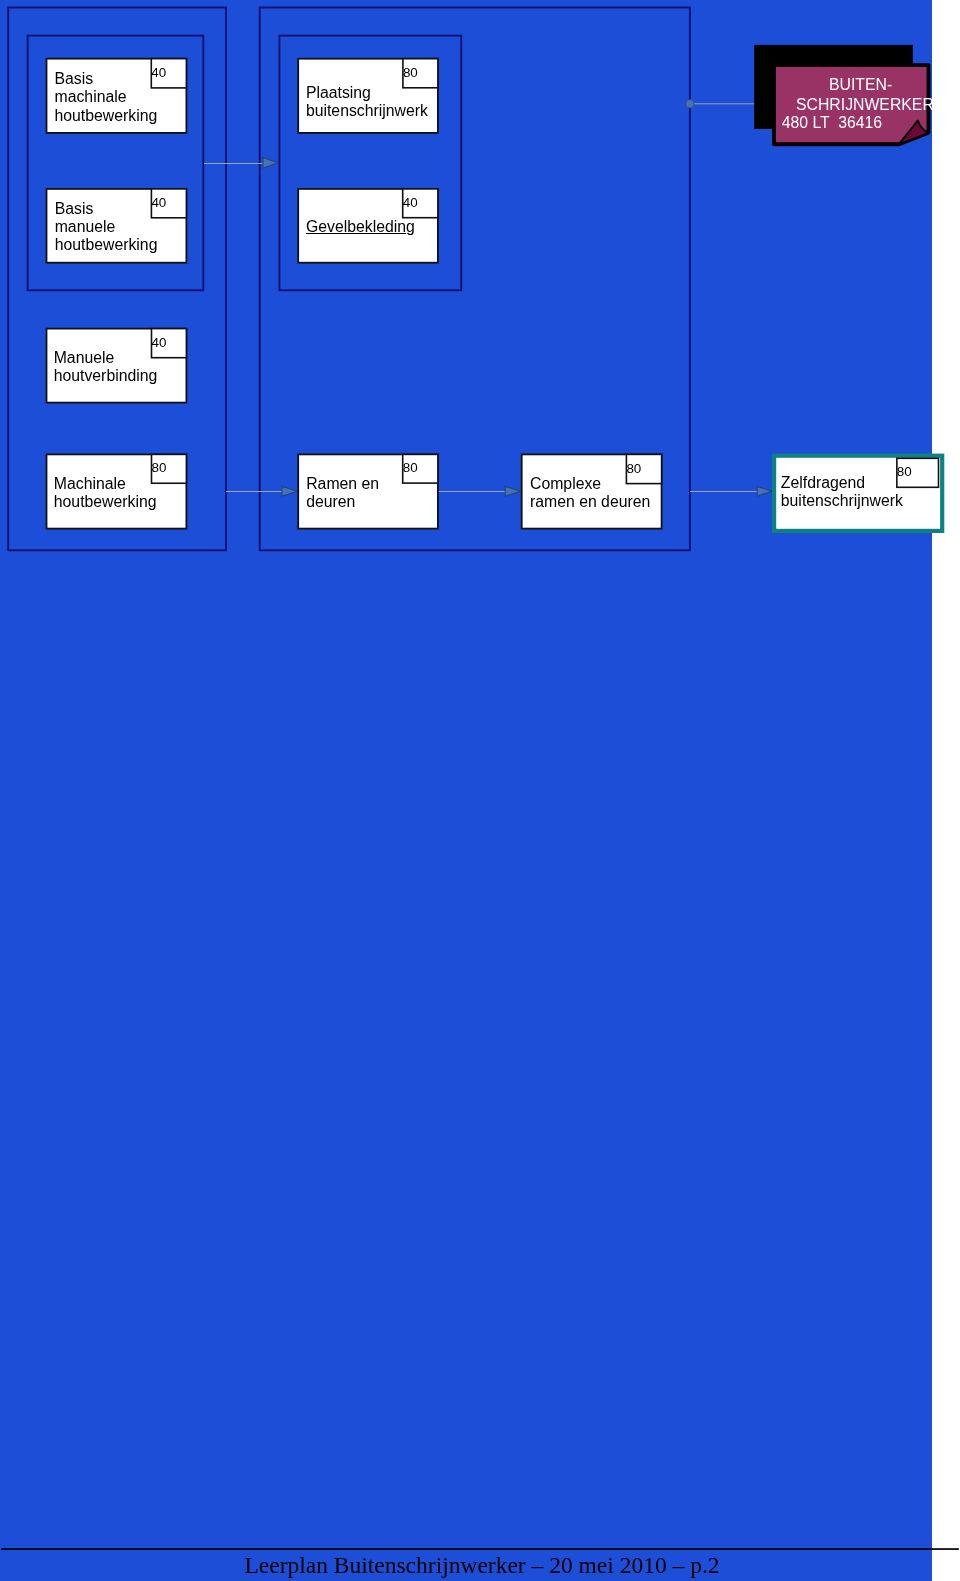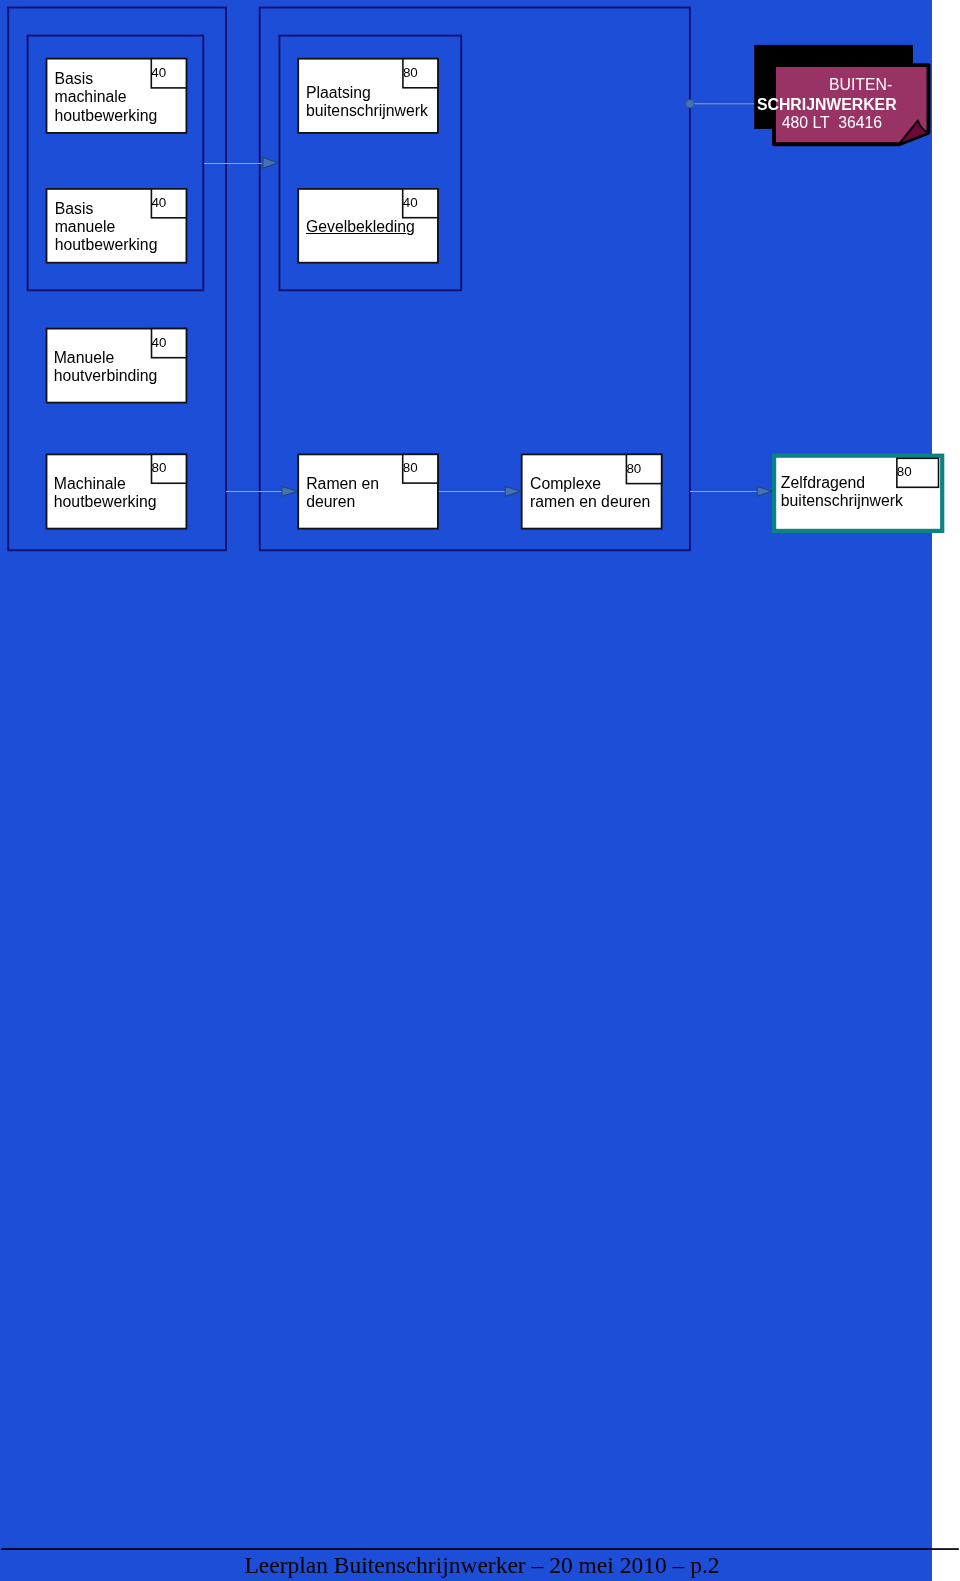--- a/index.html
+++ b/index.html
@@ -104,18 +104,18 @@
   <div class="badgetext" style="left:151.40px;top:195.85px;width:35.00px;">40</div>
   <div class="badgetext" style="left:151.50px;top:335.65px;width:34.90px;">40</div>
   <div class="badgetext" style="left:151.50px;top:461.33px;width:34.90px;">80</div>
   <div class="badgetext" style="left:402.90px;top:65.75px;width:35.00px;">80</div>
   <div class="badgetext" style="left:402.70px;top:195.80px;width:35.20px;">40</div>
   <div class="badgetext" style="left:402.70px;top:461.25px;width:35.20px;">80</div>
   <div class="badgetext" style="left:626.40px;top:461.50px;width:35.20px;">80</div>
   <div class="badgetext" style="left:896.85px;top:465.30px;width:41.65px;">80</div>
 
   <div class="callout-text" style="left:782.00px;top:75.40px;margin-left:47px;">BUITEN-</div>
-  <div class="callout-text" style="left:757px;top:94.50px;font-weight:bold;">SCHRIJNWERKER</div>
+  <div class="callout-text" style="left:796px;top:94.50px;">SCHRIJNWERKER</div>
   <div class="callout-text" style="left:781.70px;top:113.40px;">480 LT  36416</div>
 
   <div class="footer-text" style="left:2px;top:1552px;">Leerplan Buitenschrijnwerker – 20 mei 2010 – p.2</div>
 
 </div>
 
 </body></html>

